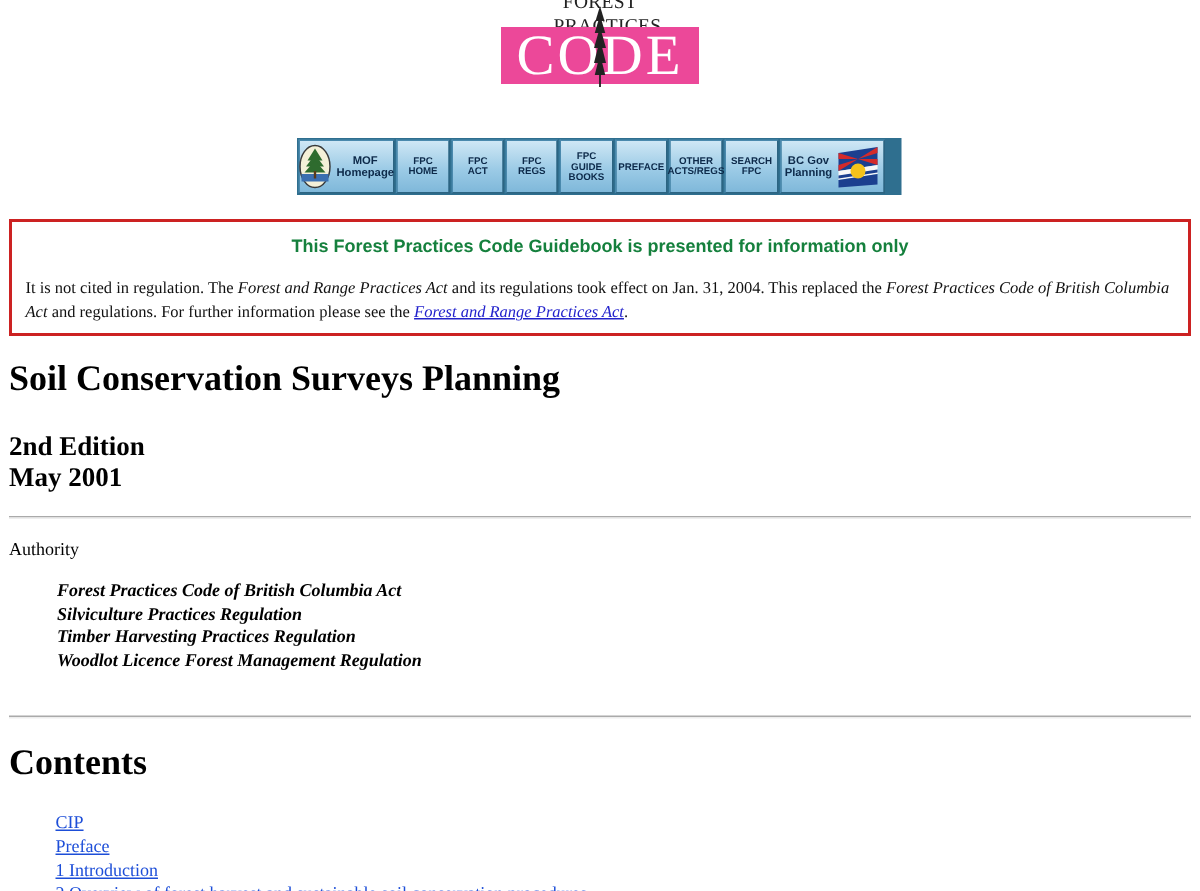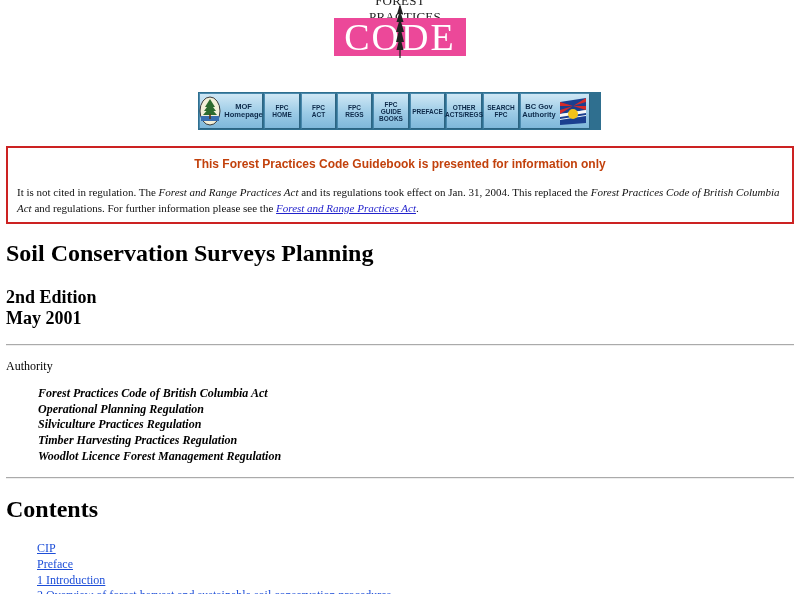--- a/index.html
+++ b/index.html
@@ -40,21 +40,21 @@
     .nav-btn .big { font-size: 7.5px; line-height: 8px; }
     .emblem { width: 22px; height: 30px; margin-right: 3px; flex: 0 0 auto; }
     .bcflag { width: 30px; height: 30px; margin-left: 2px; flex: 0 0 auto; }
 
     .notice {
       position: absolute; left: 6px; top: 146px; width: 788px; height: 78px;
       box-sizing: border-box; border: 2px solid #cc2222; background: #fff;
     }
     .notice-title {
       position: absolute; left: 0; right: 0; top: 9px; text-align: center;
-      font-family: "Liberation Sans", sans-serif; font-weight: bold; font-size: 12px; color: #c2410c;
+      font-family: "Liberation Sans", sans-serif; font-weight: bold; font-size: 12px; color: #15803d;
     }
     .notice-body {
       position: absolute; left: 9px; right: 8px; top: 36px;
       font-size: 11px; line-height: 16px; color: #111;
     }
     .notice-body a { color: #2222cc; }
 
     h1.doc-title {
       position: absolute; left: 6px; top: 238px; margin: 0;
       font-size: 24px; font-weight: bold; line-height: 30px; white-space: nowrap;
@@ -141,21 +141,21 @@
   <div class="nav-btn" style="width:36px">
     <span class="lbl">OTHER
 ACTS/REGS</span>
   </div>
   <div class="nav-btn" style="width:36px">
     <span class="lbl">SEARCH
 FPC</span>
   </div>
   <div class="nav-btn" style="width:70px">
     <span class="lbl big">BC Gov
-Authority</span>
+Planning</span>
     <svg class="bcflag" viewBox="0 0 30 30">
       <polygon points="2,6 28,2 28,14 2,18" fill="#1b3f8f"></polygon>
       <polygon points="2,6 28,14 28,10 2,10" fill="#d42a2a"></polygon>
       <polygon points="2,18 28,2 28,6 2,14" fill="#d42a2a"></polygon>
       <polygon points="2,18 28,14 28,20 2,24" fill="#f7f7f7"></polygon>
       <polygon points="2,21 28,17 28,19 2,23" fill="#1b3f8f"></polygon>
       <polygon points="2,24 28,20 28,27 2,29" fill="#1b3f8f"></polygon>
       <circle cx="15" cy="18" r="5" fill="#f4c21a"></circle>
     </svg>
   </div>
@@ -172,21 +172,20 @@
 <div class="edition">
   <div>2nd Edition</div>
   <div>May 2001</div>
 </div>
 
 <hr class="rule" style="top:344px">
 
 <div class="authority-label">Authority</div>
 <div class="authority-list">
   <div>Forest Practices Code of British Columbia Act</div>
-  <div>Operational Planning Regulation</div>
   <div>Silviculture Practices Regulation</div>
   <div>Timber Harvesting Practices Regulation</div>
   <div>Woodlot Licence Forest Management Regulation</div>
 </div>
 
 <hr class="rule" style="top:477px">
 
 <h2 class="contents-title">Contents</h2>
 <div class="contents-list">
   <a href="#">CIP</a>

